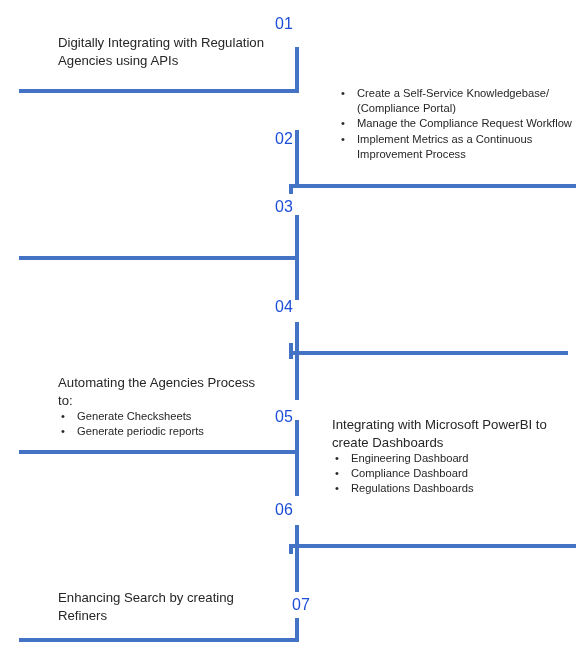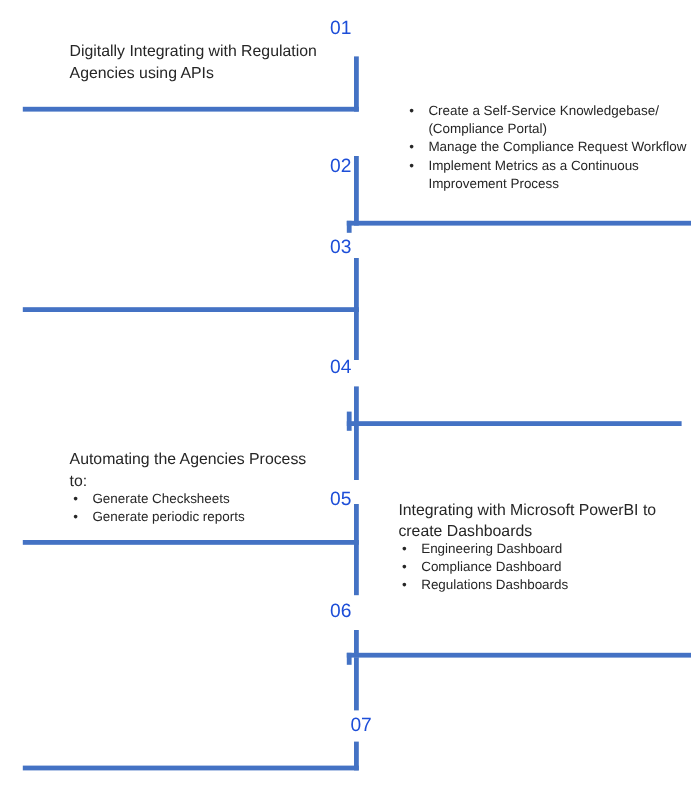--- a/index.html
+++ b/index.html
@@ -148,14 +148,18 @@
   <div class="block align-left" style="left:322px; top:416px; width:254px;">
     <p class="headline">Integrating with Microsoft PowerBI to
 create Dashboards</p>
     <ul class="bullets">
       <li><span class="bullet-dot">•</span><span>Engineering Dashboard</span></li>
       <li><span class="bullet-dot">•</span><span>Compliance Dashboard</span></li>
       <li><span class="bullet-dot">•</span><span>Regulations Dashboards</span></li>
     </ul>
   </div>
 
+  <div class="block align-left" style="left:48px; top:589px; width:232px;">
+    <p class="headline">Enhancing Search by creating
+Refiners</p>
+  </div>
 
 </div>
 
 </body></html>

